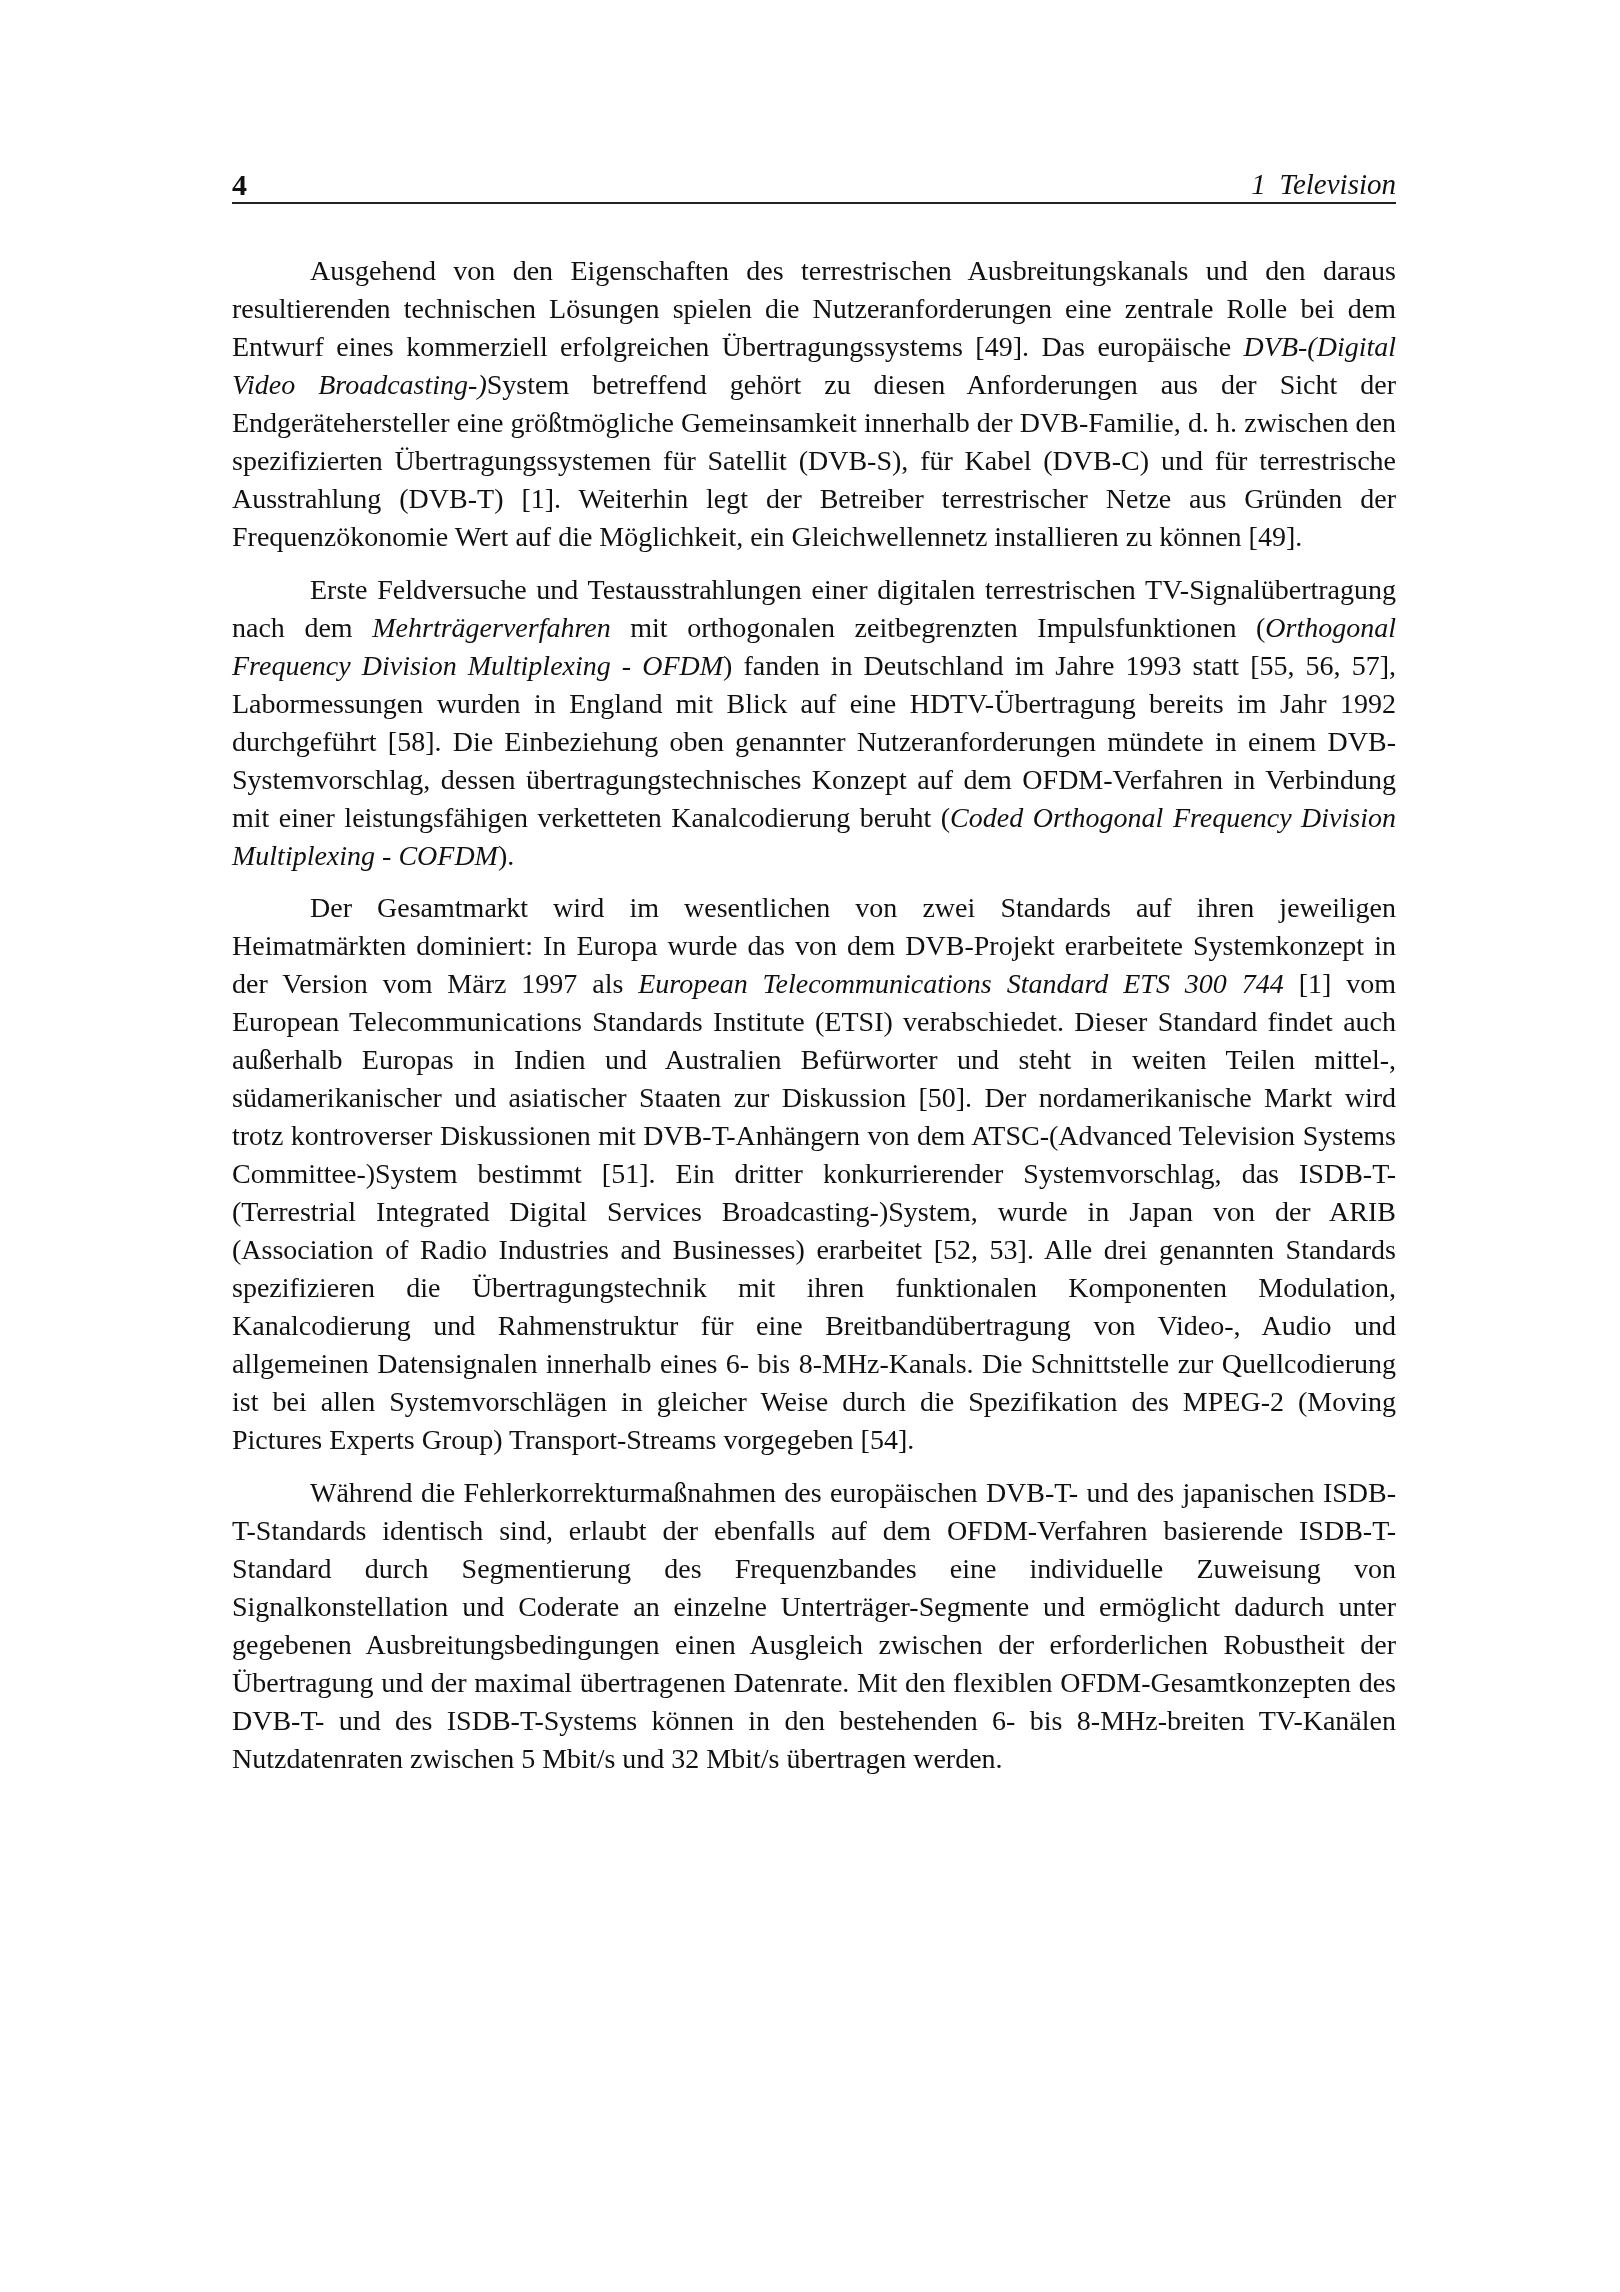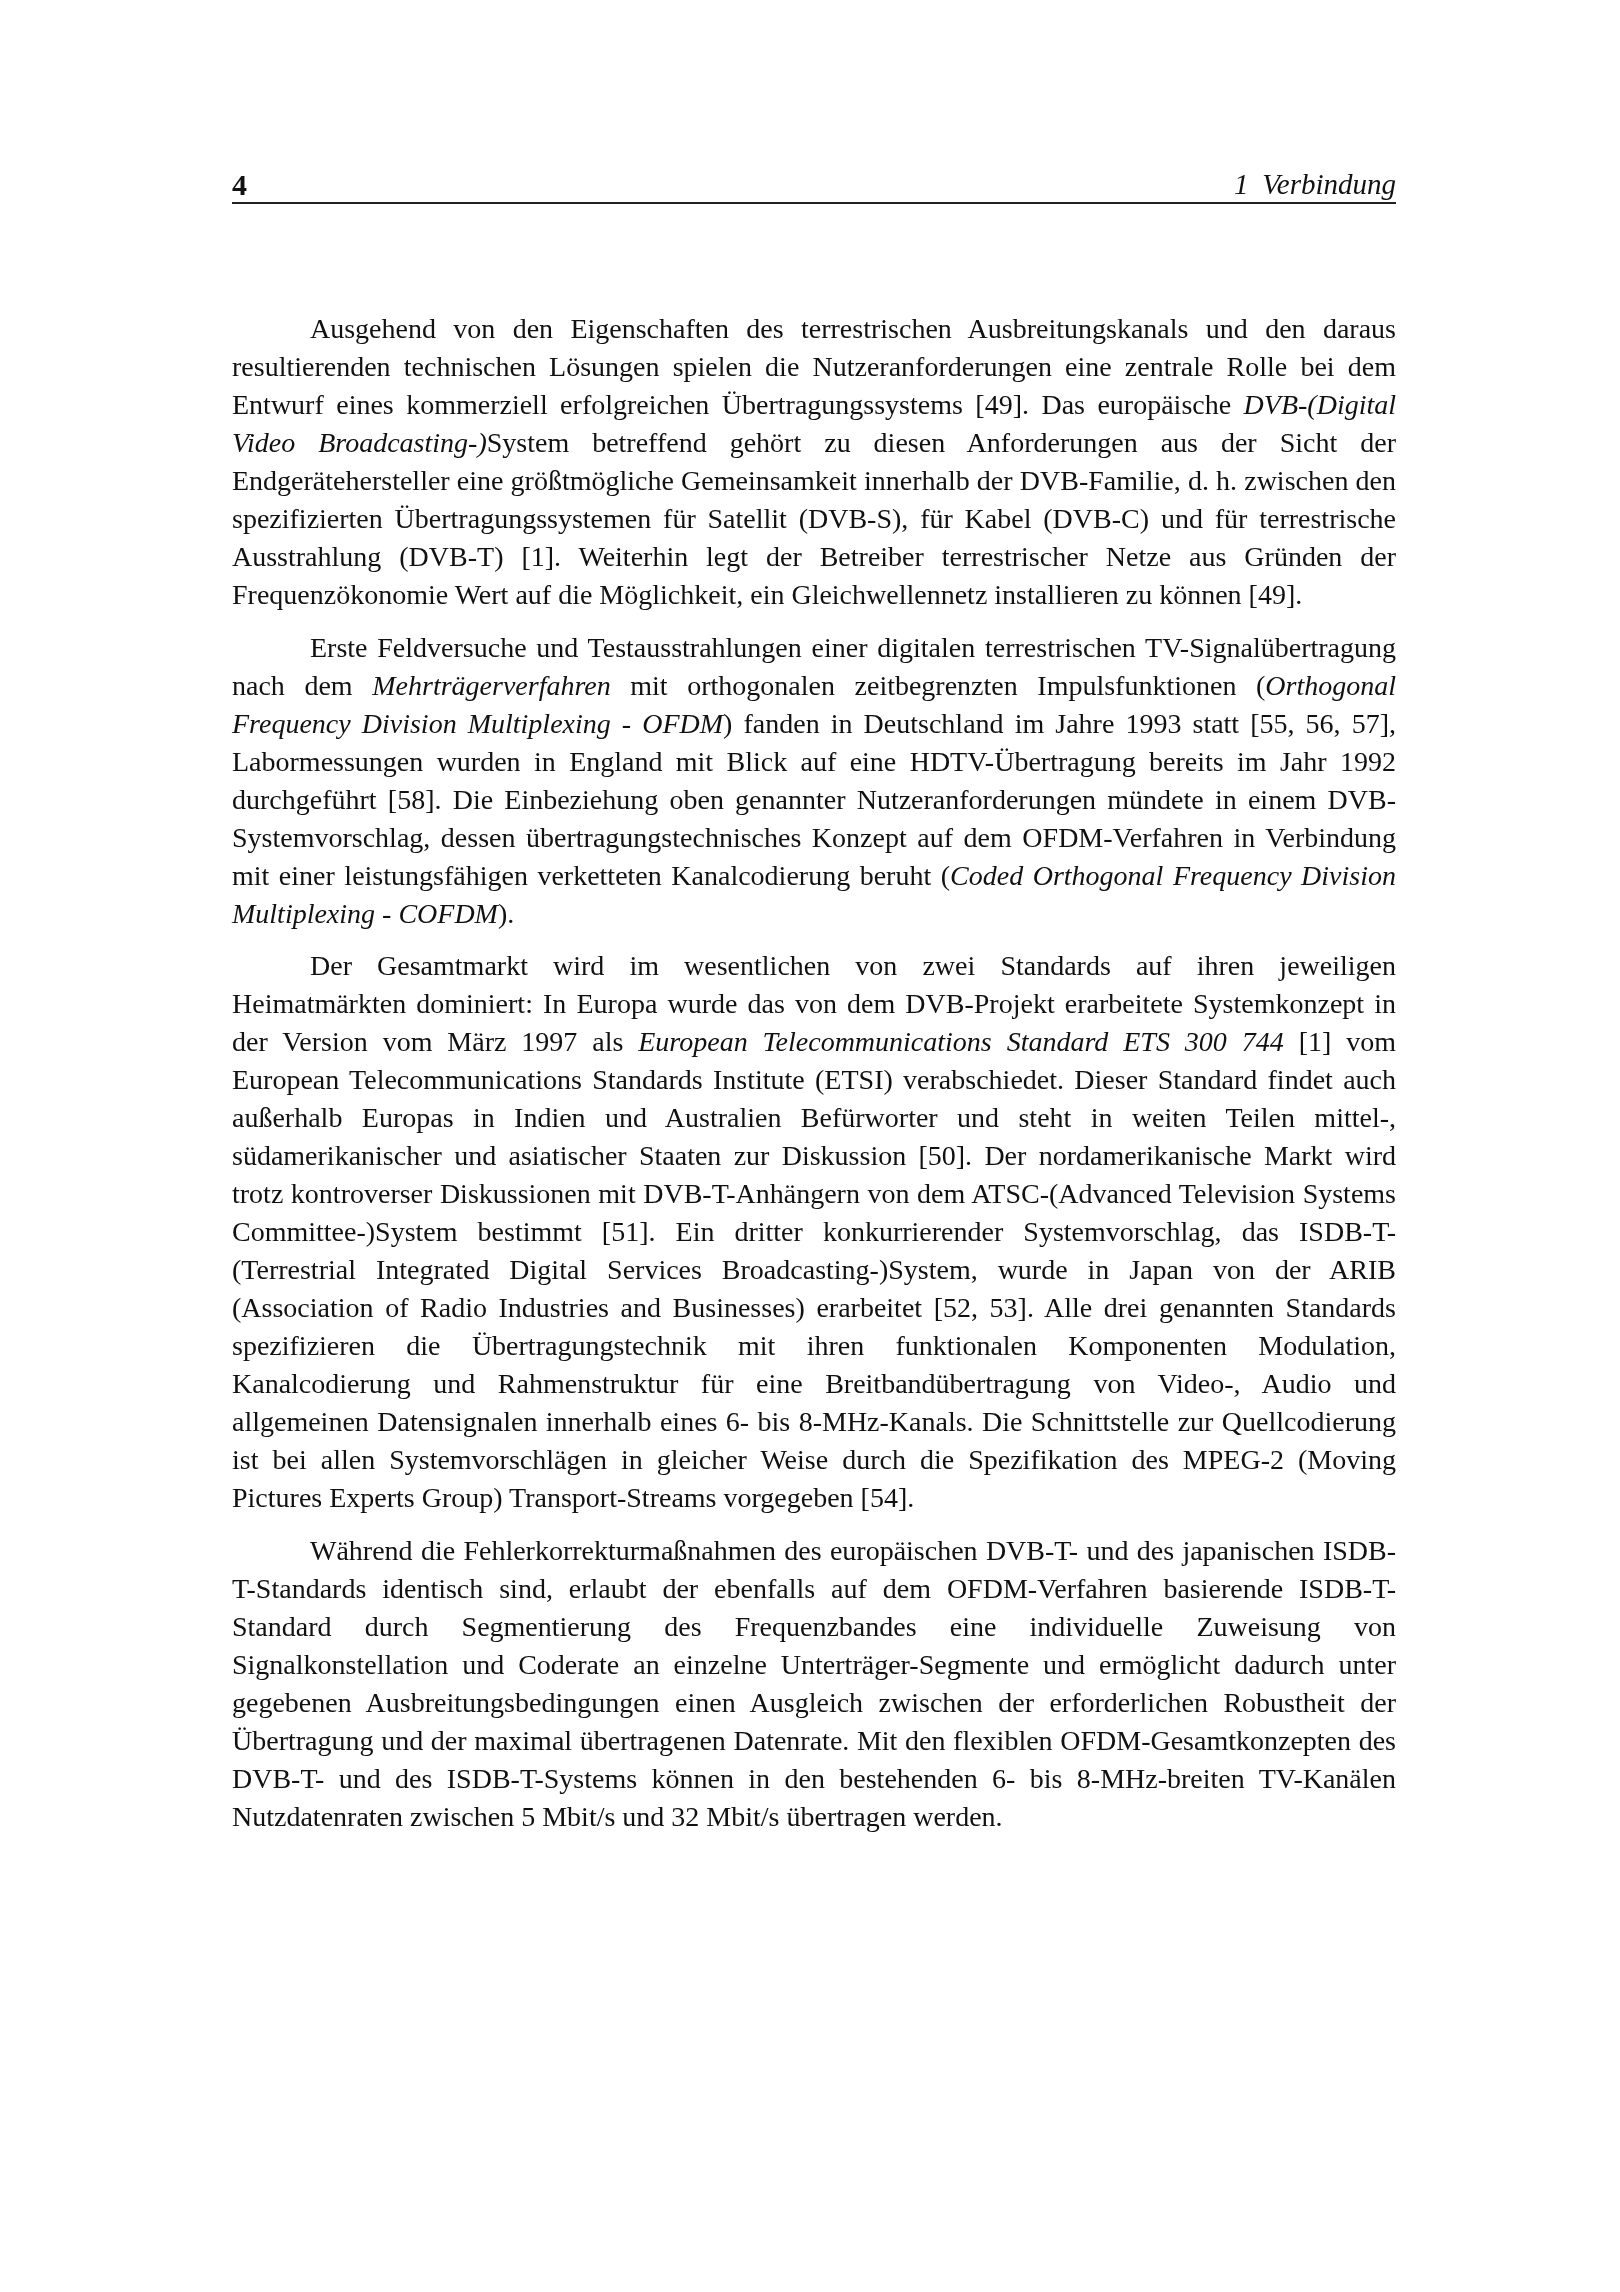--- a/index.html
+++ b/index.html
@@ -36,42 +36,42 @@
   }
   .chapter-title {
     font-style: italic;
     font-size: 29px;
     line-height: 31px;
   }
   .chapter-title .chap-num {
     margin-right: 13.7px;
   }
   .body-text {
-    margin-top: 106px;
+    margin-top: 48px;
   }
   .para {
     font-size: 28px;
     line-height: 38px;
     text-align: justify;
     text-indent: 78px;
     margin: 0 0 14.7px 0;
     hyphens: manual;
   }
   .para em {
     font-style: italic;
   }
 </style>
 </head>
 <body>
 
 <div class="page">
   <div class="running-head">
     <span class="page-number">4</span>
     <span class="chapter-title">
-      <span class="chap-num">1</span><span>Verbindung</span>
+      <span class="chap-num">1</span><span>Television</span>
     </span>
   </div>
 
   <div class="body-text">
     <p class="para">
       <span>Ausgehend von den Eigenschaften des terrestrischen Ausbreitungskanals und den daraus resultierenden technischen Lösungen spielen die Nutzeranforderungen eine zen­trale Rolle bei dem Entwurf eines kommerziell erfolgreichen Übertragungssystems [49]. Das europäische </span><em>DVB-(Digital Video Broadcasting-)</em><span>System betreffend gehört zu diesen Anforderungen aus der Sicht der Endgerätehersteller eine größtmögliche Gemeinsamkeit innerhalb der DVB-Familie, d. h. zwischen den spezifizierten Übertragungssystemen für Satellit (DVB-S), für Kabel (DVB-C) und für terrestrische Ausstrahlung (DVB-T) [1]. Weiterhin legt der Betreiber terrestrischer Netze aus Gründen der Frequenzökonomie Wert auf die Möglichkeit, ein Gleichwellennetz installieren zu können [49].</span>
     </p>
     <p class="para">
       <span>Erste Feldversuche und Testausstrahlungen einer digitalen terrestrischen TV-Signalübertragung nach dem </span><em>Mehrträgerverfahren</em><span> mit orthogonalen zeitbegrenzten Impulsfunktionen (</span><em>Orthogonal Frequency Division Multiplexing - OFDM</em><span>) fanden in Deutschland im Jahre 1993 statt [55, 56, 57], Labormessungen wurden in England mit Blick auf eine HDTV-Übertragung bereits im Jahr 1992 durchgeführt [58]. Die Einbezie­hung oben genannter Nutzeranforderungen mündete in einem DVB-Systemvorschlag, dessen übertragungstechnisches Konzept auf dem OFDM-Verfahren in Verbindung mit einer leistungsfähigen verketteten Kanalcodierung beruht (</span><em>Coded Orthogonal Frequency Division Multiplexing - COFDM</em><span>).</span>
     </p>

